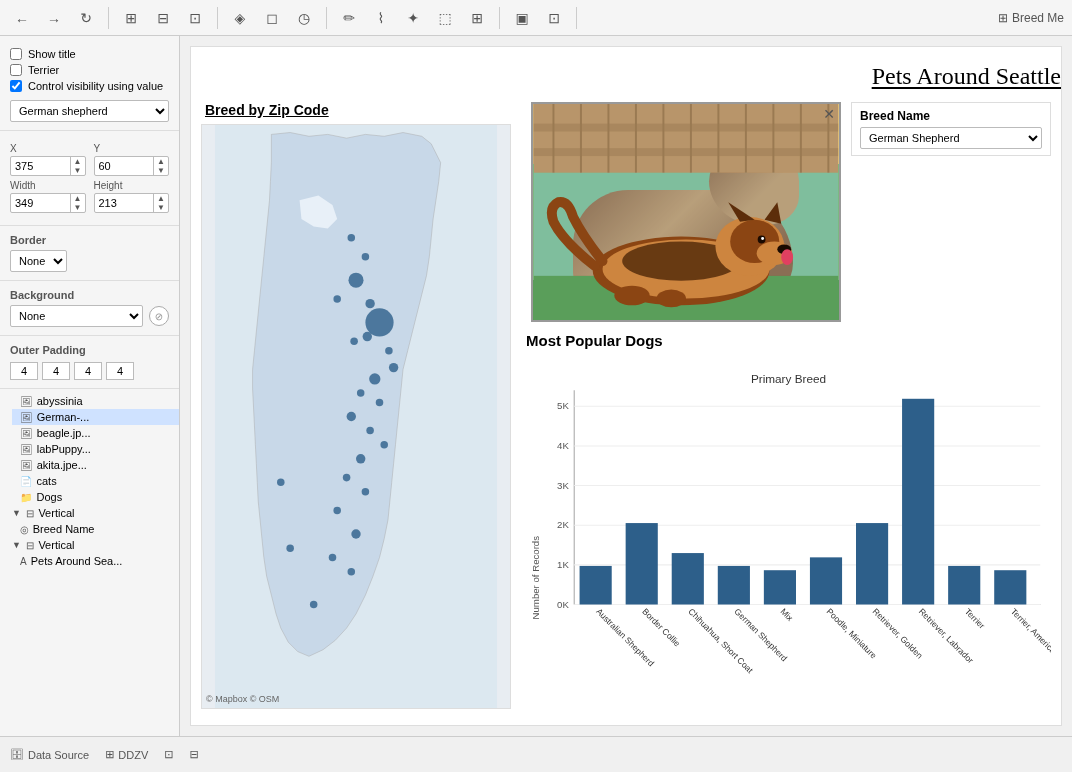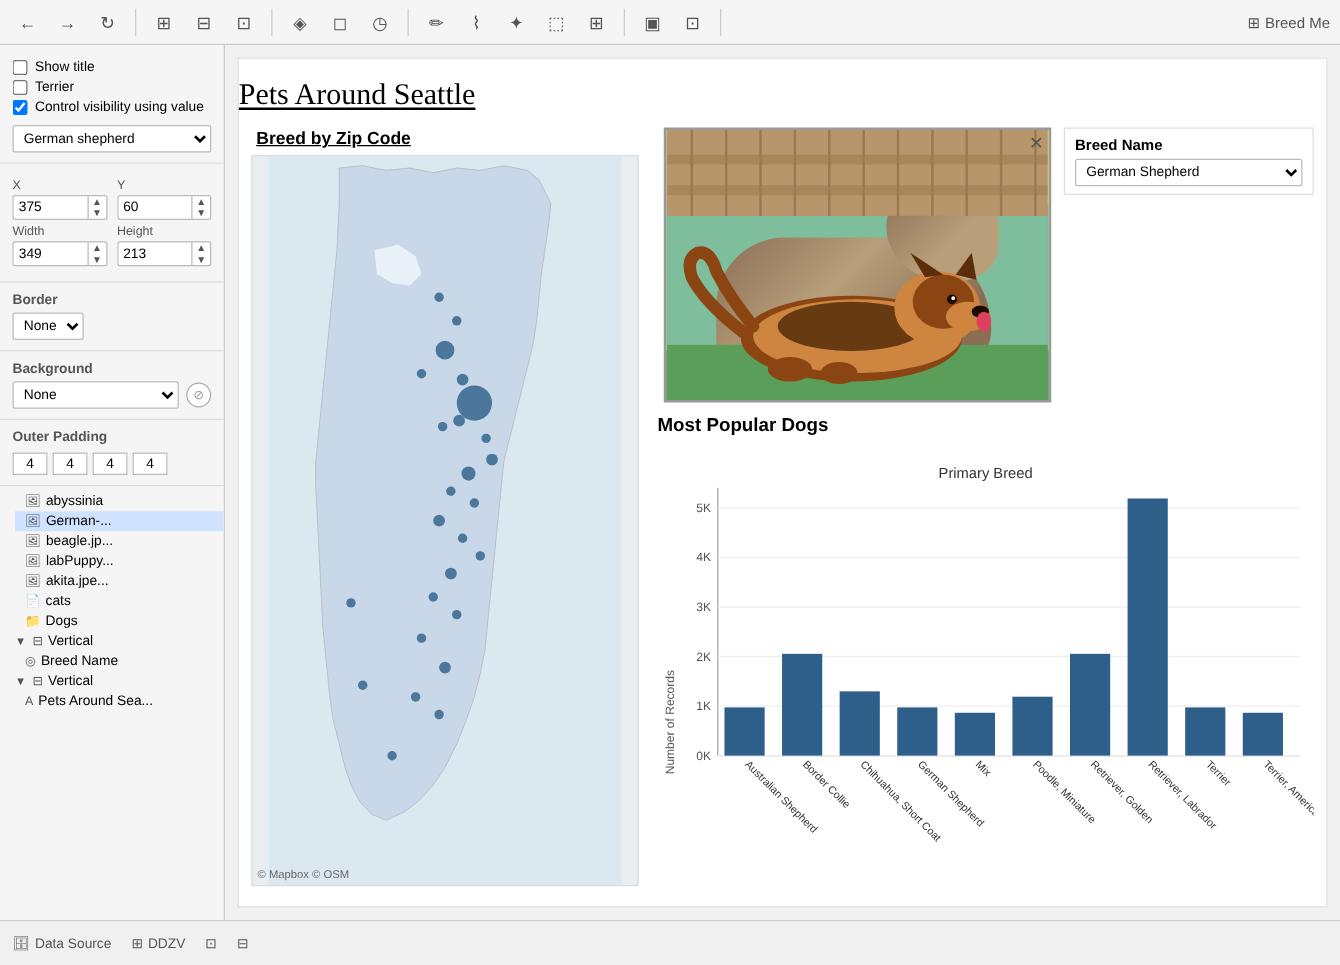--- a/index.html
+++ b/index.html
@@ -226,21 +226,21 @@
     
     .dashboard-canvas {
       position: absolute;
       top: 10px; left: 10px; right: 10px; bottom: 10px;
       background: white;
       border: 1px solid #ddd;
     }
 
     
     .dash-title {
-      text-align: left;
+      text-align: right;
       font-size: 24px;
       font-weight: 500;
       padding: 16px 0 8px 0;
       font-family: Georgia, serif;
       text-decoration: underline;
       text-underline-offset: 3px;
     }
 
     
     .map-section {

